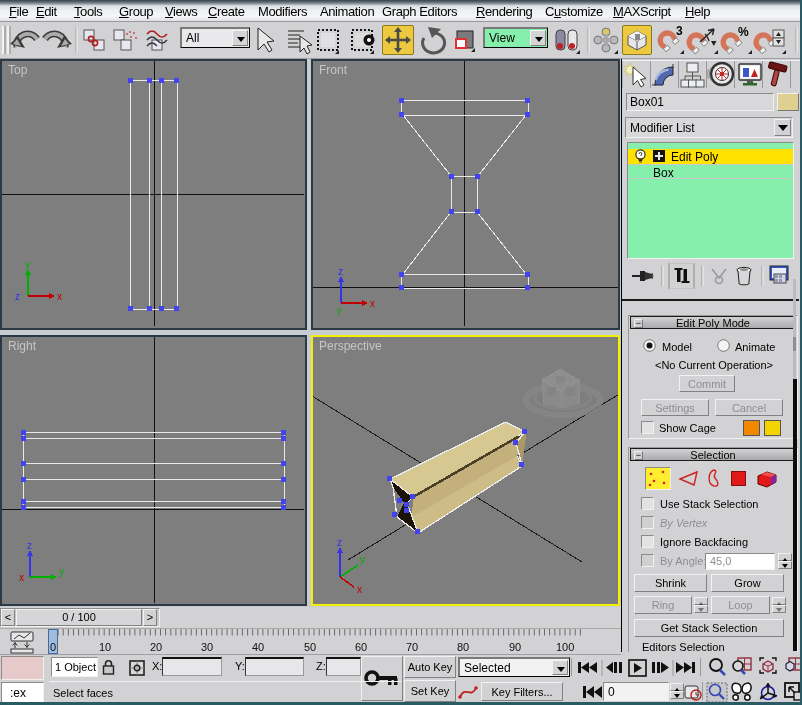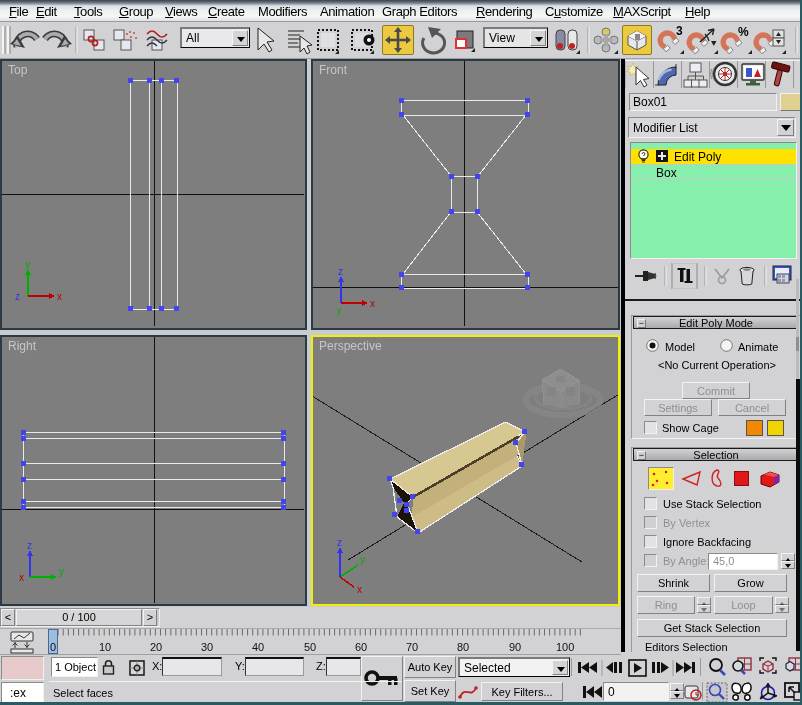--- a/index.html
+++ b/index.html
@@ -18,21 +18,21 @@
 .combo .cbtn{position:absolute;right:1px;top:1px;bottom:1px;width:16px;background:#d4d4d6;border:1px solid;border-color:#f4f4f4 #808080 #808080 #f4f4f4;}
 .combo .cbtn:after{content:"";position:absolute;left:4px;top:6px;border:4px solid transparent;border-top:5px solid #000;}
 
 #vparea{left:0;top:59px;width:621px;height:548px;background:#c7ccd1;}
 .vp{position:absolute;background:#7e7e7e;border:2px solid #2c3844;}
 .vp svg{shape-rendering:crispEdges;}
 .vp svg text{shape-rendering:auto;}
 #vp-persp{border-color:#f2ef02;}
 .vplabel{position:absolute;left:6px;top:2px;font-size:12px;color:#c6c6c6;}
 
-#cmdpanel{left:621px;top:59px;width:181px;height:593px;background:#d2d2d4;border-left:4px solid #000000;}
+#cmdpanel{left:621px;top:59px;width:181px;height:593px;background:#d2d2d4;border-left:1px solid #000000;}
 .sunken{border:1px solid;border-color:#8b8b8b #f1f1f1 #f1f1f1 #8b8b8b;background:#ffffff;}
 .btn{position:absolute;border:1px solid;border-color:#f2f2f2 #818181 #818181 #f2f2f2;background:#d2d2d4;font-size:11px;text-align:center;color:#000;}
 .btn.dis{color:#8d8f92;}
 .rollout{position:absolute;left:6px;width:170px;border:1px solid;border-color:#9b9b9b #f1f1f1 #f1f1f1 #9b9b9b;}
 .rhead{position:absolute;left:1px;right:1px;top:0;height:13px;background:linear-gradient(#d2d2d4,#aaaaac);border:1px solid #1a1a1a;font-size:11px;text-align:center;color:#000;}
 .minus{position:absolute;left:3px;top:2px;width:9px;height:9px;background:#cfcfd1;border:1px solid;border-color:#f0f0f0 #777 #777 #f0f0f0;font-size:9px;line-height:6px;text-align:center;}
 .check{position:absolute;width:13px;height:13px;background:#e2e2e4;border:1px solid;border-color:#8b8b8b #f1f1f1 #f1f1f1 #8b8b8b;}
 .check.dis{background:#d0d0d2;}
 .lbl{position:absolute;font-size:11px;color:#000;white-space:nowrap;}
 .lbl.dis{color:#8d8f92;}
@@ -210,21 +210,21 @@
   <path d="M5 10 L14 5 L23 10 L14 15 Z" fill="#f4f4f6"></path>
   <rect x="12" y="8" width="5" height="6" fill="#888"></rect>
  </svg>
 </div>
 
 <div class="combo" style="left:180px;top:5px;width:70px;background:#e9e9eb;">
       <span class="txt">All</span>
       <span class="cbtn"></span>
     </div>
 
-<div class="combo" style="left:483px;top:5px;width:65px;background:#e5e5e5;">
+<div class="combo" style="left:483px;top:5px;width:65px;background:#86efac;">
       <span class="txt">View</span>
       <span class="cbtn"></span>
     </div>
 </div>
 
 <div id="vparea" class="abs">
   <div class="vp" id="vp-top" style="left:0px;top:0px;width:307px;height:271px;">
     <svg width="302" height="265" viewBox="0 0 302 265" style="position:absolute;left:0;top:0">
       <line x1="152.5" y1="0" x2="152.5" y2="265" stroke="#111" shape-rendering="crispEdges"></line>
       <line x1="0" y1="133" x2="302" y2="133" stroke="#111" shape-rendering="crispEdges"></line>
@@ -526,21 +526,21 @@
     <svg style="position:absolute;left:14px;top:23px" width="13" height="13">
         <circle cx="6.5" cy="6.5" r="5.8" fill="#f4f4f4" stroke="#777"></circle>
         <circle cx="6.5" cy="6.5" r="3" fill="#111"></circle>
       </svg>
     <span class="lbl" style="left:33px;top:25px;">Model</span>
     <svg style="position:absolute;left:88px;top:23px" width="13" height="13">
         <circle cx="6.5" cy="6.5" r="5.8" fill="#f4f4f4" stroke="#777"></circle>
       </svg>
     <span class="lbl" style="left:106px;top:25px;">Animate</span>
     <span class="lbl" style="left:0;top:43px;width:170px;text-align:center;">&lt;No Current Operation&gt;</span>
-    <div class="btn dis" style="left:50px;top:59px;width:68px;height:17px;line-height:16px;margin-top:7px;">Commit</div>
+    <div class="btn dis" style="left:50px;top:59px;width:56px;height:17px;line-height:16px;">Commit</div>
     <div class="btn dis" style="left:12px;top:83px;width:68px;height:17px;line-height:16px;">Settings</div>
     <div class="btn dis" style="left:86px;top:83px;width:68px;height:17px;line-height:16px;">Cancel</div>
     <span class="check" style="left:12px;top:105px;"></span>
     <span class="lbl" style="left:30px;top:106px;">Show Cage</span>
     <div class="abs" style="left:114px;top:104px;width:17px;height:16px;background:#f28800;border:1px solid #555;"></div>
     <div class="abs" style="left:135px;top:104px;width:17px;height:16px;background:#f2d400;border:1px solid #555;"></div>
   </div>
 
   <div class="rollout" style="top:388px;height:205px;border-bottom:none;">
     <div class="rhead"><span class="minus">−</span>Selection</div>
@@ -564,21 +564,21 @@
       </svg>
     <div class="abs" style="left:102px;top:23px;width:15px;height:15px;background:#e01818;border:1px solid #801010;"></div>
     <svg style="position:absolute;left:126px;top:20px" width="24" height="22">
         <path d="M3 8 L12 4 L21 7 L21 14 L12 19 L3 16 Z" fill="#e01818" stroke="#600"></path>
         <path d="M12 4 L21 7 L16 9 L6 6.5 Z" fill="#f05050"></path>
         <path d="M16 9 L21 7 L21 14 L16 17 Z" fill="#8820a8"></path>
       </svg>
     <span class="check" style="left:12px;top:49px;"></span>
       <span class="lbl" style="left:31px;top:50px;">Use Stack Selection</span>
     <span class="check dis" style="left:12px;top:68px;"></span>
-      <span class="lbl dis" style="left:31px;top:69px;">By Vertex</span>
+      <span class="lbl dis" style="left:31px;top:69px;font-style:italic;">By Vertex</span>
     <span class="check" style="left:12px;top:87px;"></span>
       <span class="lbl" style="left:31px;top:88px;">Ignore Backfacing</span>
     <span class="check dis" style="left:12px;top:106px;"></span>
       <span class="lbl dis" style="left:31px;top:107px;">By Angle:</span>
     <div class="sunken abs" style="left:76px;top:105px;width:70px;height:17px;">
         <span class="lbl dis" style="left:4px;top:1px;">45,0</span>
       </div>
     <div class="spin" style="left:149px;top:105px;">
         <i class="up"></i>
         <i class="dn"></i>

